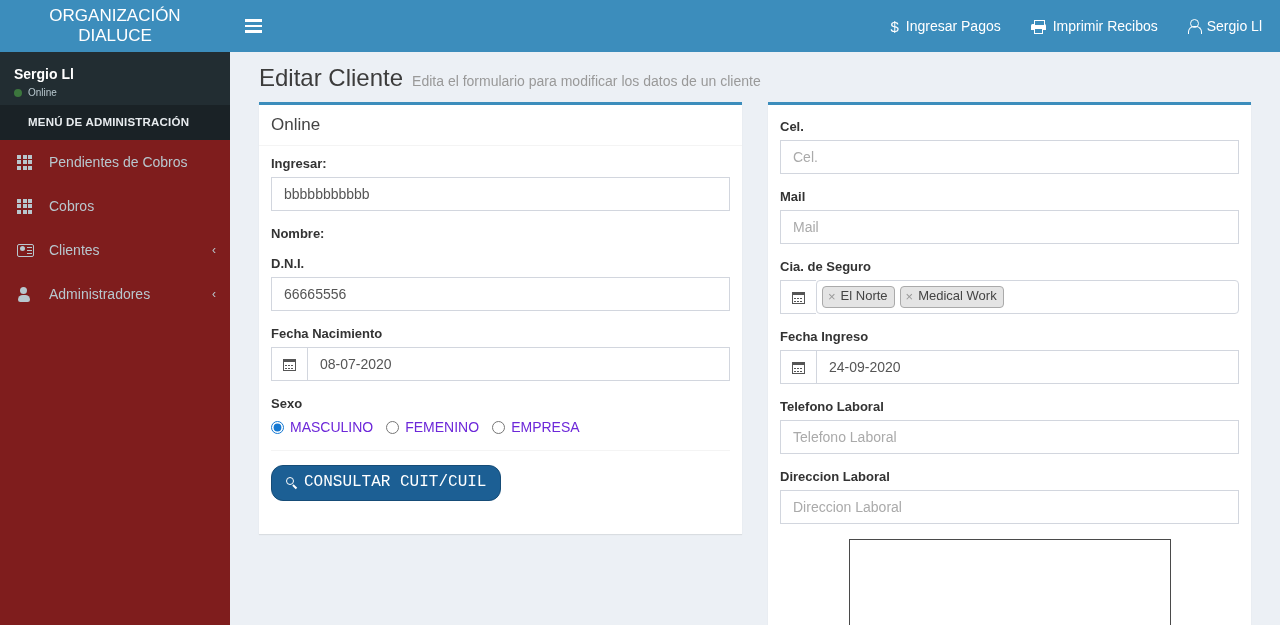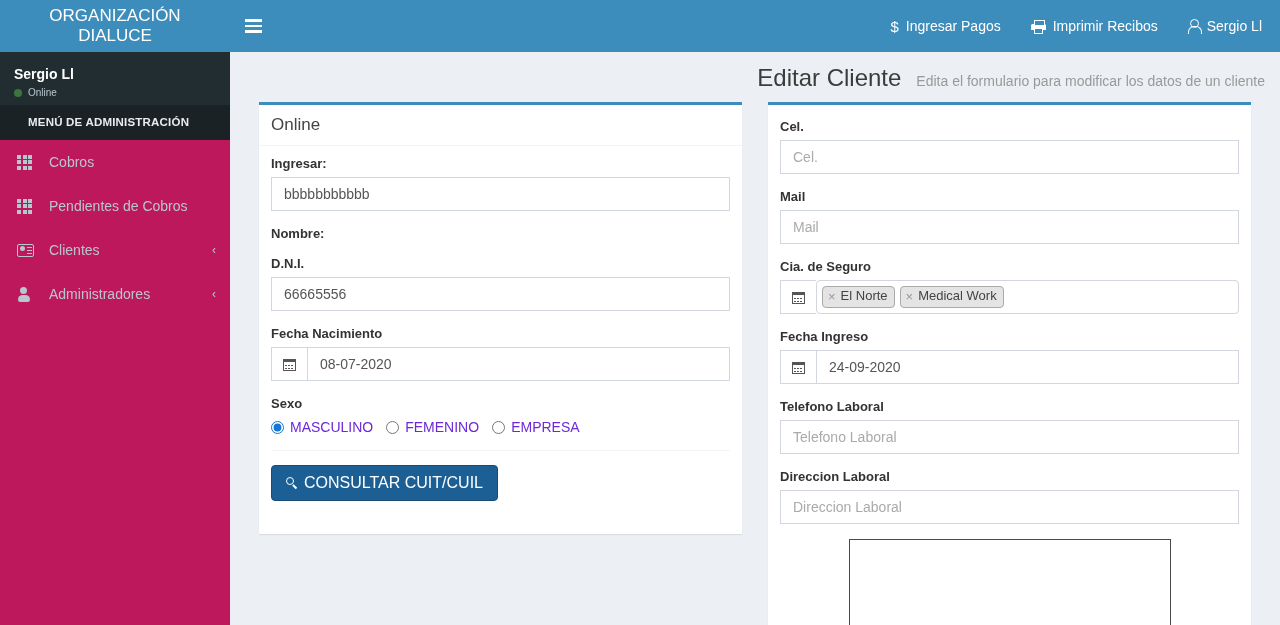--- a/index.html
+++ b/index.html
@@ -13,21 +13,21 @@
     color: #333;
   }
 
   
   #app { position: relative; width: 1280px; height: 625px; }
 
   
   .sidebar {
     position: absolute; left: 0; top: 0;
     width: 230px; height: 625px;
-    background: #be185d;
+    background: #7f1d1d;
     color: #b8c7ce;
   }
   .brand {
     height: 52px;
     background: #3c8dbc;
     color: #fff;
     display: flex; align-items: center; justify-content: center;
     text-align: center;
     font-size: 17px;
     line-height: 1.15;
@@ -137,21 +137,21 @@
 
   
   .content {
     position: absolute; left: 230px; top: 52px;
     width: 1050px; height: 573px;
     background: #ecf0f5;
     padding: 0 15px;
   }
   .content-header {
     padding: 14px 0 12px 14px;
-    display: flex; align-items: baseline; gap: 15px; justify-content: flex-end;
+    display: flex; align-items: baseline; gap: 9px;
   }
   .content-header h1 {
     margin: 0;
     font-size: 24px;
     font-weight: 400;
     color: #3c3c3c;
     line-height: 1;
   }
   .content-header small {
     font-size: 14px;
@@ -242,24 +242,24 @@
   }
   .radio-item label { font-size: 14px; color: #6d28d9; cursor: pointer; }
 
   .hr { border: none; border-top: 1px solid #f4f4f4; margin: 10px 0 14px 0; }
 
   .btn-primary {
     display: inline-flex; align-items: center; gap: 7px;
     background: #1c5f94;
     border: 1px solid #164c77;
     color: #fff;
-    font-family: Liberation Sans, sans-serif;
+    font-family: Liberation Mono, monospace;
     font-size: 16px;
     padding: 8px 14px;
-    border-radius: 4px;
+    border-radius: 12px;
     cursor: pointer;
     line-height: 1.1;
   }
   .ico-search { width: 11px; height: 11px; position: relative; display: inline-block; }
   .ico-search::before { content:""; position:absolute; left:0; top:0; width:8px; height:8px; border:1.8px solid #fff; border-radius:50%; box-sizing:border-box; }
   .ico-search::after { content:""; position:absolute; left:7px; top:7px; width:5px; height:1.8px; background:#fff; transform: rotate(45deg); transform-origin: left center; }
 
   
   .tagfield {
     flex: 1;
@@ -328,39 +328,39 @@
             <i></i>
             <i></i>
             <i></i>
             <i></i>
             <i></i>
             <i></i>
             <i></i>
             <i></i>
           </span>
       </span>
-      <span class="lbl">Cobros</span>
+      <span class="lbl">Pendientes de Cobros</span>
       <span class="arrow"></span>
     </div>
 
     <div class="nav-item">
       <span class="ico">
         <span class="ico-grid">
             <i></i>
             <i></i>
             <i></i>
             <i></i>
             <i></i>
             <i></i>
             <i></i>
             <i></i>
             <i></i>
           </span>
       </span>
-      <span class="lbl">Pendientes de Cobros</span>
+      <span class="lbl">Cobros</span>
       <span class="arrow"></span>
     </div>
 
     <div class="nav-item">
       <span class="ico">
         <span class="ico-idcard"></span>
       </span>
       <span class="lbl">Clientes</span>
       <span class="arrow">‹</span>
     </div>

